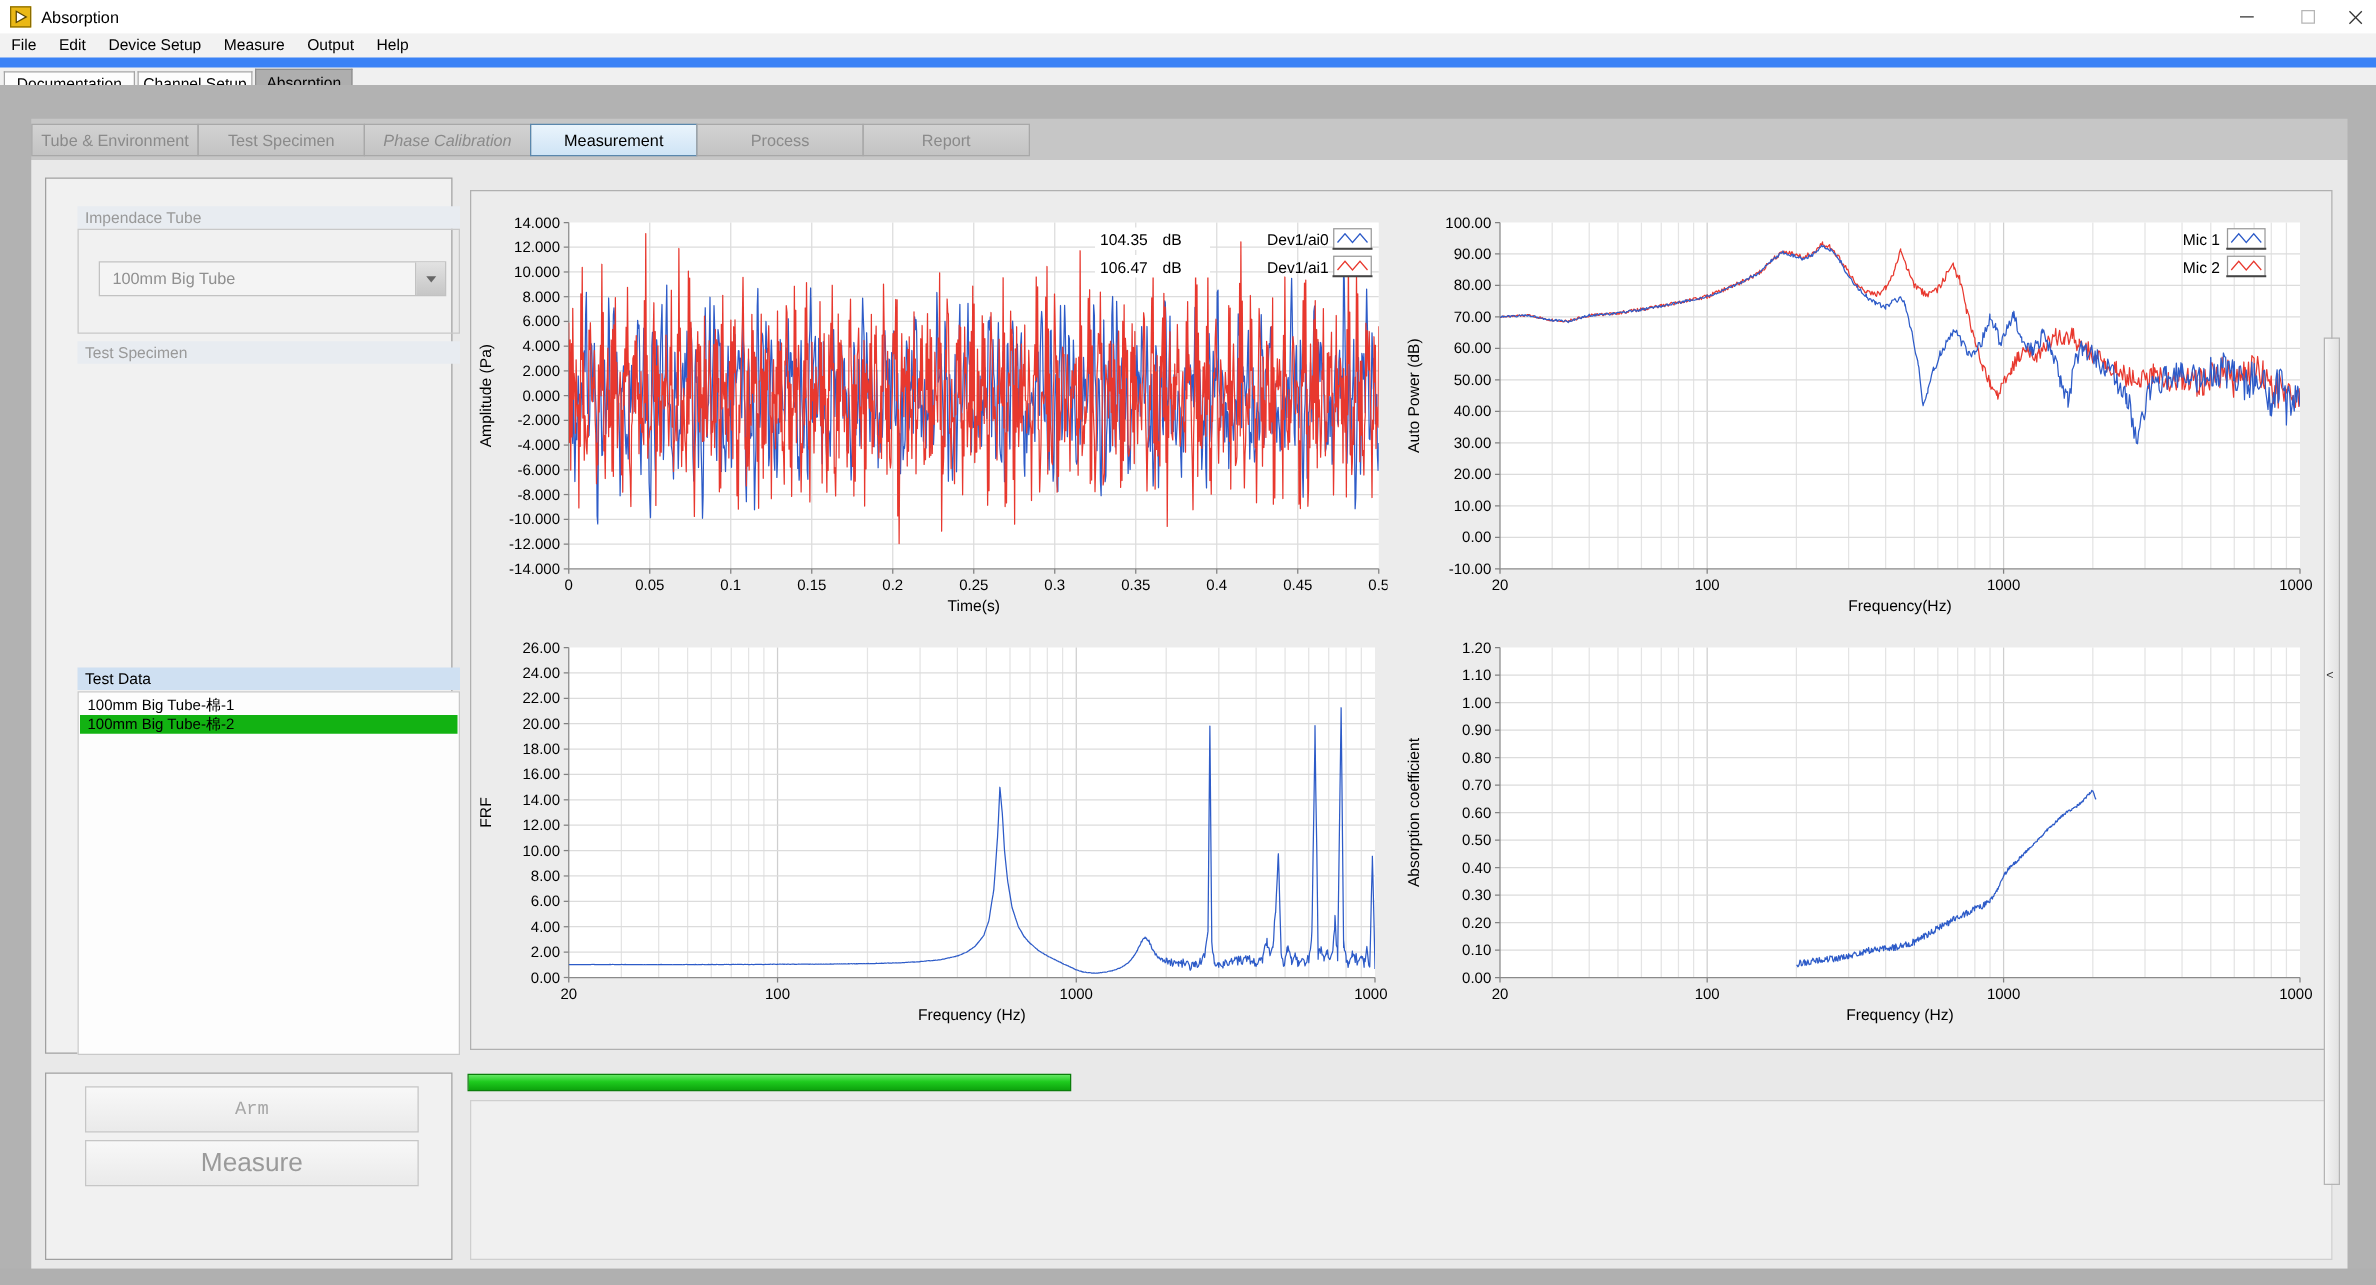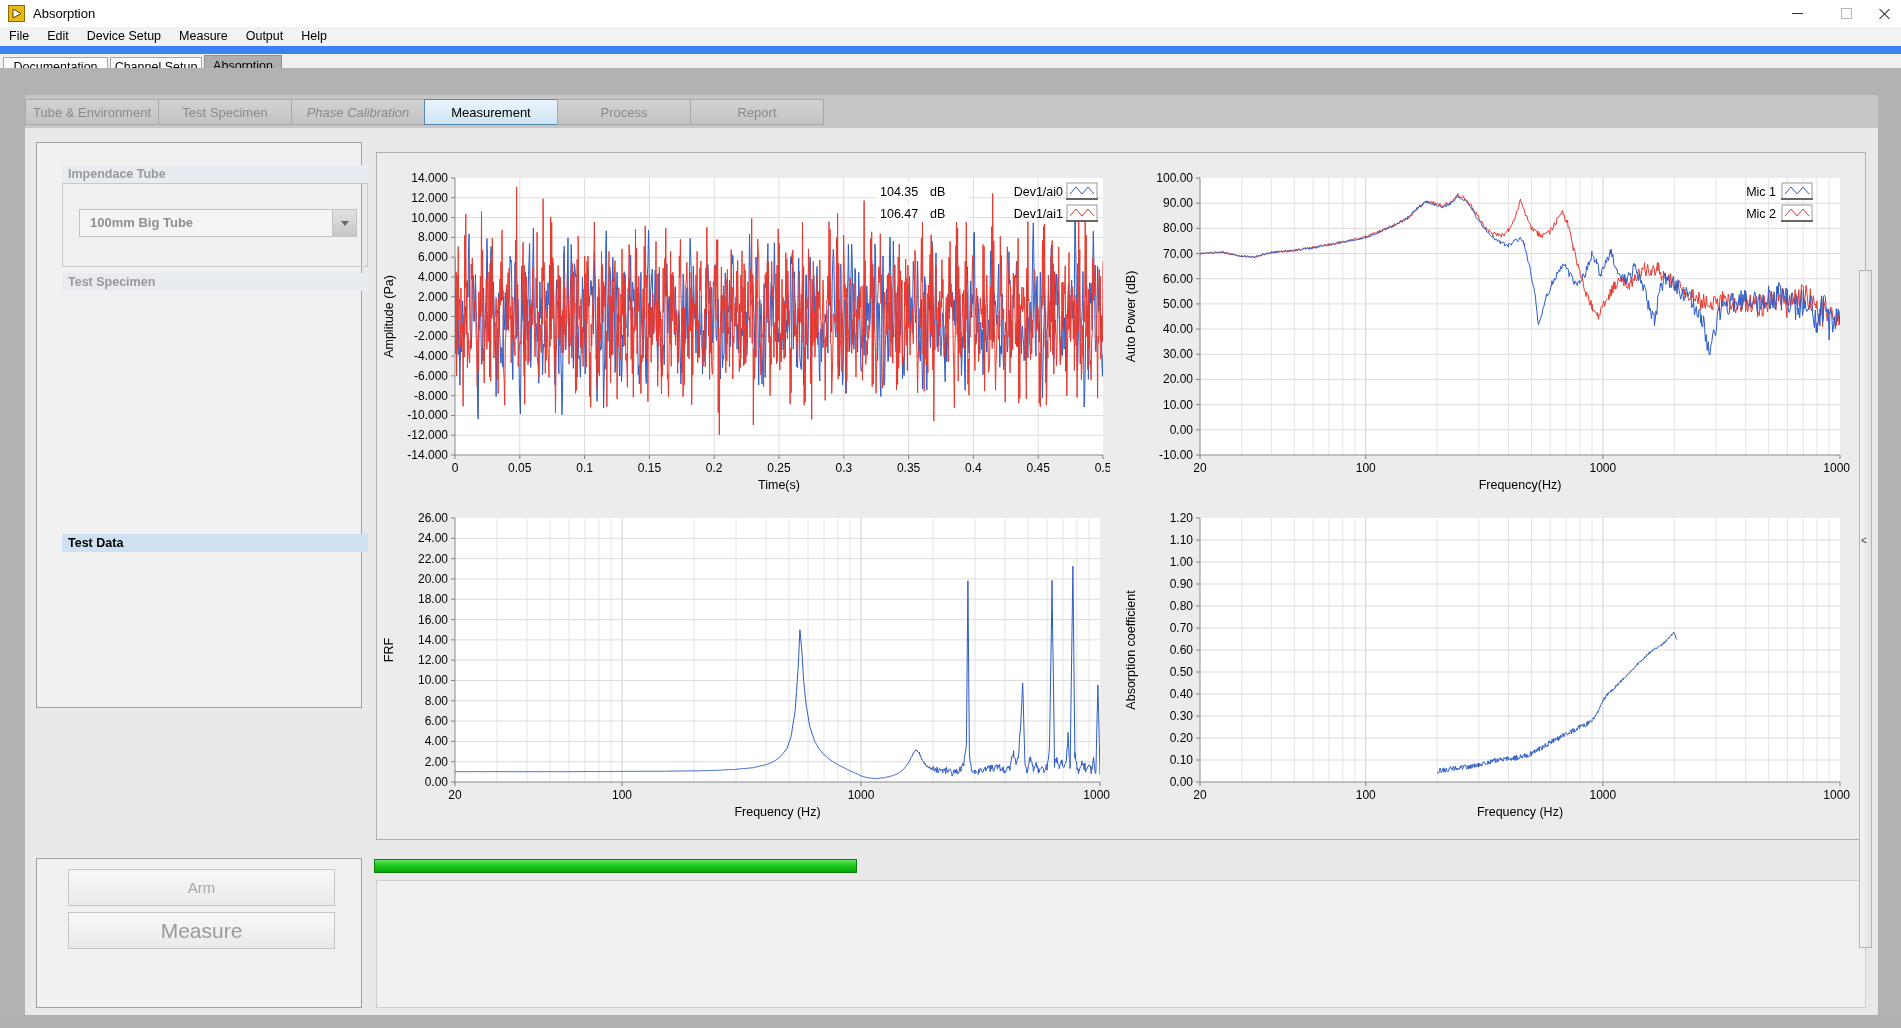--- a/index.html
+++ b/index.html
@@ -29,21 +29,21 @@
   #tab-abs{left:204px;top:1px;height:21px;width:78px;background:#aeaeae;border-color:#8f8f8f;}
   
   #page{left:0;top:68px;width:1901px;height:960px;background:#b2b2b2;}
   #subtabstrip{left:25px;top:27px;width:1853px;height:33px;background:#c6c6c6;}
   .subtab{top:4px;height:26px;box-sizing:border-box;border:1px solid #a8a8a8;background:linear-gradient(#d2d2d2,#c3c3c3);
           color:#8a8a8a;font-size:13px;display:flex;align-items:center;justify-content:center;}
   .subtab.active{background:linear-gradient(#eaf4fc,#cfe4f5);border:1px solid #5a87ac;color:#000;}
   #content{left:25px;top:60px;width:1853px;height:887px;background:#e9e9e9;}
   
   .panel{background:#f1f1f1;border:1px solid #a0a0a0;box-sizing:border-box;}
-  #leftpanel{left:11px;top:14px;width:326px;height:566px;font-weight:bold;}
+  #leftpanel{left:11px;top:14px;width:326px;height:701px;}
   #btnpanel{left:11px;top:730px;width:326px;height:150px;}
   #chartpanel{left:351px;top:24px;width:1490px;height:688px;background:#ececec;border:1px solid #b0b0b0;box-sizing:border-box;}
   #bottompanel{left:351px;top:752px;width:1490px;height:128px;background:#f0f0f0;border:1px solid #cfcfcf;box-sizing:border-box;}
   
   .sechdr{left:25px;width:306px;height:18px;background:#e8ecf1;color:#999;font-size:12.5px;line-height:18px;padding-left:6px;box-sizing:border-box;}
   #imphdr{top:22px;}
   #impbox{left:25px;top:40px;width:306px;height:84px;border:1px solid #c8c8c8;box-sizing:border-box;}
   #tubedrop{left:42px;top:66px;width:278px;height:28px;background:#f4f4f4;border:1px solid #c2c2c2;box-sizing:border-box;}
   #tubedrop .val{position:absolute;left:10px;top:0;height:26px;line-height:26px;font-size:13px;color:#8f8f8f;}
   #droparrow{position:absolute;right:0;top:0;width:23px;height:26px;background:linear-gradient(#e2e2e2,#c6c6c6);border-left:1px solid #c2c2c2;display:flex;align-items:center;justify-content:center;}
@@ -66,21 +66,21 @@
   #specgrid .v1,#specgrid .v2{position:absolute;top:0;bottom:0;width:1px;background:#e6e6e6;}
   #specgrid .v1{left:80px;} #specgrid .v2{left:174px;}
   #datahdr{top:391px;background:#cfe0f2;color:#000;}
   #datalist{left:25px;top:410px;width:306px;height:305px;max-height:291px;background:#fdfdfd;border:1px solid #c9c9c9;box-sizing:border-box;}
   .dataitem{position:absolute;left:1px;right:1px;height:15px;font-size:12px;line-height:15px;padding-left:6px;color:#000;white-space:nowrap;}
   #dataitem0{top:3px;}
   #dataitem1{top:18px;background:#12b212;}
   
   .bigbtn{left:43px;width:267px;height:37px;border:1px solid #c6c6c6;background:linear-gradient(#f8f8f8,#eaeaea);
           display:flex;align-items:center;justify-content:center;box-sizing:border-box;}
-  #armbtn{top:741px;color:#a6a6a6;font-size:15px;}
+  #armbtn{top:741px;color:#a6a6a6;font-size:15px;font-family:Liberation Mono, monospace;}
   #measurebtn{top:784px;color:#9a9a9a;font-size:21px;}
   #stopbtn{top:828px;color:#000;font-size:16px;border-color:#9f9f9f;}
   
   .chart{position:absolute;}
   #chart0{left:355px;top:37px;width:730px;height:340px;}
   #chart1{left:1097px;top:37px;width:728px;height:340px;}
   #chart2{left:355px;top:377px;width:730px;height:325px;}
   #chart3{left:1097px;top:377px;width:728px;height:325px;}
   svg text{font-family:"Liberation Sans","DejaVu Sans",sans-serif;}
   
@@ -150,20 +150,24 @@
         <div id="tubedrop" class="abs">
           <span class="val">100mm Big Tube</span>
           <div id="droparrow">
               <div class="tri-down"></div>
             </div>
         </div>
 
         <div id="spechdr" class="sechdr abs">Test Specimen</div>
 
         <div id="datahdr" class="sechdr abs">Test Data</div>
+        <div id="datalist" class="abs">
+          <div id="dataitem0" class="dataitem">100mm Big Tube-棉-1</div>
+          <div id="dataitem1" class="dataitem">100mm Big Tube-棉-2</div>
+        </div>
       </div>
 
       <div id="btnpanel" class="panel abs"></div>
       <div id="armbtn" class="bigbtn abs">Arm</div>
       <div id="measurebtn" class="bigbtn abs">Measure</div>
 
       <div id="chartpanel" class="abs"></div>
       <div id="chart0" class="chart"><svg width="730" height="340" viewBox="0 0 730 340">
             <rect x="75" y="13" width="648" height="277" fill="#ffffff"></rect>
             <line x1="139.8" y1="13" x2="139.8" y2="290" stroke="#dcdcdc" stroke-width="1"></line>

